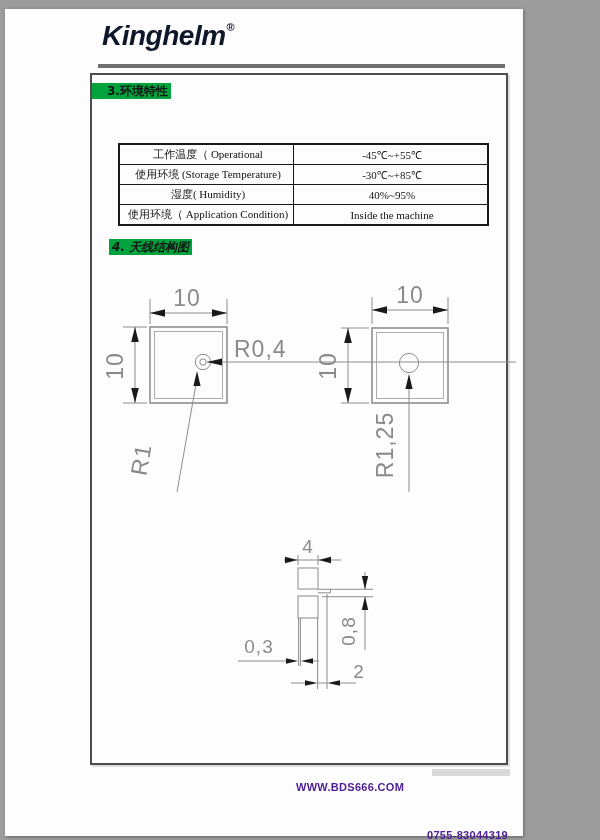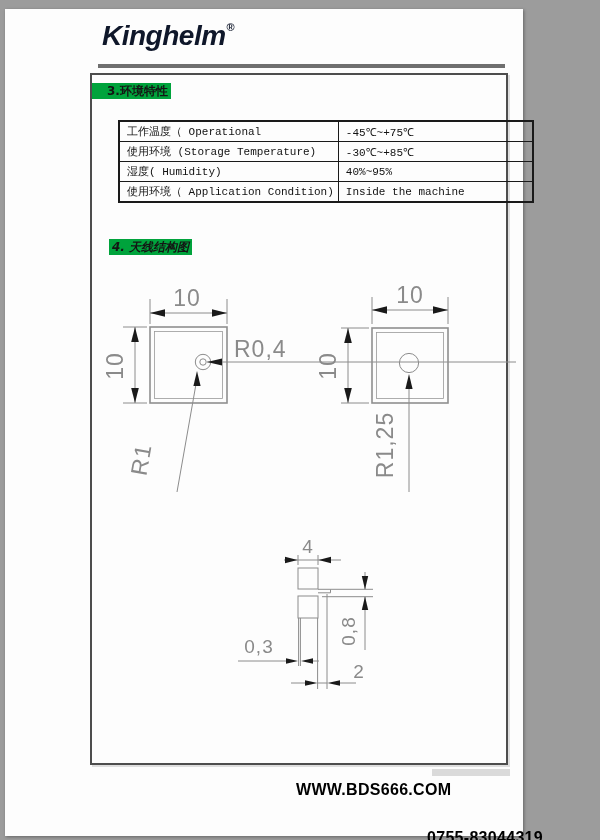--- a/index.html
+++ b/index.html
@@ -34,24 +34,24 @@
     position:absolute;
     display:inline-block;
     background:#00a33c;color:#141414;
     font-size:12px;font-weight:bold;
     padding:1px 3px;line-height:14px;
     font-family:"DejaVu Sans",sans-serif;
   }
   #heading-env{left:92px;top:83px;padding-left:15px;}
   #heading-structure{left:109px;top:239px;font-style:italic;}
   table.env{
-    position:absolute;left:118px;top:120px;
+    position:absolute;left:118px;top:143px;
     border-collapse:collapse;
-    font-family:Liberation Mono, monospace;
-    font-size:11px;color:#111;
+    font-family:Liberation Serif, serif;
+    font-size:11px;color:#111;text-align:center;
   }
   table.env td{
     border:1px solid #1a1a1a;
     height:19px;padding:0 4px 0 7px;
     white-space:nowrap;
   }
   table.env{border:2px solid #1a1a1a;}
   td.c1{width:162px;}
   td.c2{width:182px;}
   svg.draw{position:absolute;left:0;top:0;pointer-events:none;}
@@ -59,21 +59,21 @@
   .ln2{stroke:#8f8f8f;stroke-width:1.6;fill:none;}
   .thin{stroke:#9a9a9a;stroke-width:.8;fill:none;}
   .arr{fill:#1a1a1a;stroke:none;}
   .dim-t{font-family:"Liberation Sans","DejaVu Sans",sans-serif;fill:#8a8a8a;letter-spacing:1px;}
   .s23{font-size:23px;}
   .s19{font-size:19px;}
   .mid{text-anchor:middle;}
   .smudge{position:absolute;left:432px;top:769px;width:78px;height:7px;background:#dadada;}
   .footer-text{
     position:absolute;top:781px;
-    font-size:16px;font-weight:bold;color:#000000;
+    font-size:11px;font-weight:bold;color:#4c1d95;
     font-family:"Liberation Sans",sans-serif;letter-spacing:.3px;
   }
   #footer-site{left:296px;}
   #footer-phone{left:427px;margin-top:48px;}
 </style>
 </head>
 <body>
 
 <div id="stage">
 
@@ -86,21 +86,21 @@
   <div class="logo-rule"></div>
 
   <div class="frame"></div>
 
   <div class="sec-heading" id="heading-env">3.环境特性</div>
 
   <table class="env">
     <tbody>
         <tr>
       <td class="c1">工作温度（ Operational</td>
-      <td class="c2">-45℃~+75℃</td>
+      <td class="c2">-45℃~+55℃</td>
     </tr>
     <tr>
       <td class="c1">使用环境 (Storage Temperature)</td>
       <td class="c2">-30℃~+85℃</td>
     </tr>
     <tr>
       <td class="c1">湿度( Humidity)</td>
       <td class="c2">40%~95%</td>
     </tr>
     <tr>

